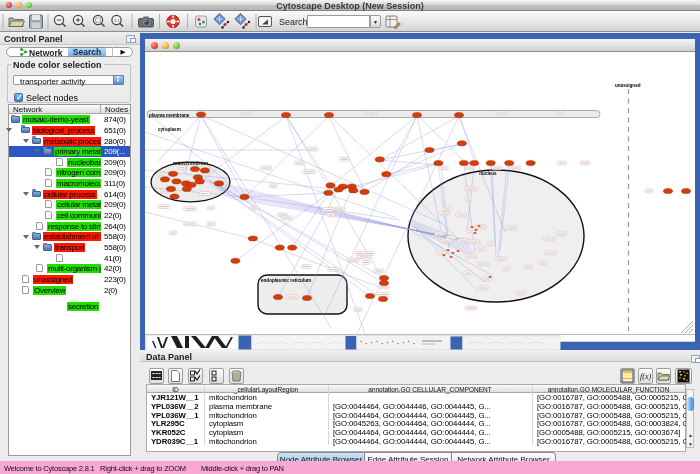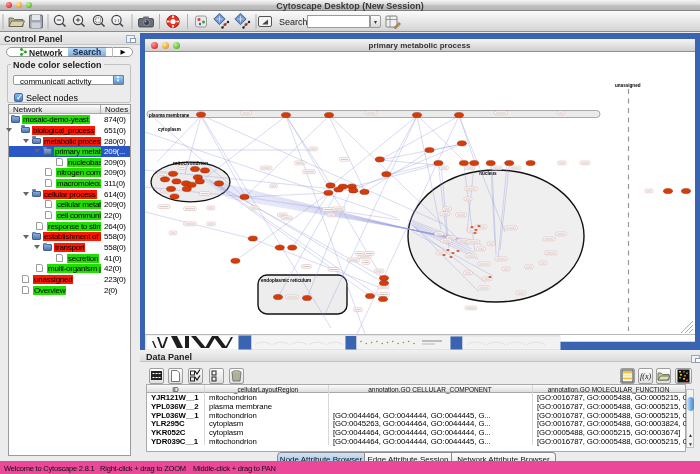--- a/index.html
+++ b/index.html
@@ -93,21 +93,21 @@
   #dp-sb { left:686px; top:389px; width:8px; height:59px; background:#f4f4f4; border:1px solid #c0c0c0; }
   #dp-thumb { left:686.5px; top:397px; width:7px; height:14px; background:linear-gradient(90deg,#cfe4fa,#76aee8 50%,#4a8ad2); border-radius:4px; }
   .sbarr { position:absolute; left:687px; width:7px; font-size:5px; color:#333; text-align:center; }
   
   .dtab { position:absolute; top:452px; height:14px; border:1px solid #8a8a8a; background:linear-gradient(#fdfdfd,#e4e4e4); font-size:8px; color:#111; text-align:center; line-height:13px; }
   #dtab1 { left:277px; width:88px; background:linear-gradient(#cfe2f4,#9fc3e6); border-radius:4px 0 0 4px; }
   #dtab2 { left:365px; width:87px; border-left:none; }
   #dtab3 { left:452px; width:104px; border-left:none; border-radius:0 4px 4px 0; }
 
   
-  #status { left:0; top:461px; width:700px; height:13px; background:#ec4899; font-size:7.5px; letter-spacing:-0.2px; color:#111; }
+  #status { left:0; top:461px; width:700px; height:13px; background:#f9a8d4; font-size:7.5px; letter-spacing:-0.2px; color:#111; }
 </style>
 </head>
 <body>
   <div class="abs" id="titlebar"></div>
   <div class="abs tl" id="tl-r"></div>
 <div class="abs tl" id="tl-y"></div>
 <div class="abs tl" id="tl-g"></div>
   <div class="abs" id="title">Cytoscape Desktop (New Session)</div>
 
   <div class="abs" id="toolbar"></div>
@@ -216,21 +216,21 @@
     <circle cx="5.5" cy="4" r="1.4" fill="#2aa02a"></circle>
     <circle cx="1.5" cy="6.5" r="1.4" fill="#2aa02a"></circle>
     <line x1="1.5" y1="1.5" x2="5.5" y2="4" stroke="#2aa02a" stroke-width="0.7"></line>
     <line x1="1.5" y1="6.5" x2="5.5" y2="4" stroke="#2aa02a" stroke-width="0.7"></line>
   </svg>
   <div class="abs" id="tab-network">Network</div>
   <div class="abs" id="tab-arrow">▶</div>
   <div class="abs" id="groupbox"></div>
   <div class="abs" id="grouplbl">Node color selection</div>
   <div class="abs" id="combo">
-    <span>communicati activity</span>
+    <span>transporter activity</span>
   </div>
   <div class="abs" id="combo-btn"></div>
   <div class="abs" id="checkbox"></div>
   <div class="abs" id="checklbl">Select nodes</div>
   <div class="abs" id="treebox"></div>
   <div class="abs" id="treehdr">
     <span class="h1">Network</span>
     <span class="vs"></span>
     <span class="h2">Nodes</span>
   </div>
@@ -301,21 +301,21 @@
       <span class="val">558(0)</span>
     </div>
     <div class="trow" style="top:242px;">
       <span class="arr" style="left:25px;"></span>
       <span class="fold" style="left:34px;"></span>
       <span class="lbl red" style="left:45px; max-width:47px;">transport</span>
       <span class="val">558(0)</span>
     </div>
     <div class="trow" style="top:252.65000000000003px;">
       <span class="doc" style="left:47px;"></span>
-      <span class="lbl grn" style="left:58px; max-width:34px;">secretion</span>
+      <span class="lbl grn" style="left:58px; max-width:34px;margin-top:48px;">secretion</span>
       <span class="val">41(0)</span>
     </div>
     <div class="trow" style="top:263.3px;">
       <span class="doc" style="left:27px;"></span>
       <span class="lbl grn" style="left:38px; max-width:54px;">multi-organism pro</span>
       <span class="val">42(0)</span>
     </div>
     <div class="trow" style="top:273.95px;">
       <span class="doc" style="left:13px;"></span>
       <span class="lbl red" style="left:24px; max-width:68px;">unassigned</span>
@@ -325,21 +325,20 @@
       <span class="doc" style="left:13px;"></span>
       <span class="lbl grn" style="left:24px; max-width:68px;">Overview</span>
       <span class="val">2(0)</span>
     </div>
   </div>
 
   <div class="abs" id="net-top"></div>
   <div class="abs" id="net-left"></div>
   <div class="abs" id="net-right"></div>
   <div class="abs" id="net-title">
-    <span class="t">primary metabolic process</span>
     <span class="ntl" style="left:6px;  background:radial-gradient(circle at 35% 30%, #ff9a94, #e3443c 60%, #b01b12);"></span>
     <span class="ntl" style="left:17px; background:radial-gradient(circle at 35% 30%, #ffe9a8, #f0a93c 60%, #c07d10);"></span>
     <span class="ntl" style="left:28px; background:radial-gradient(circle at 35% 30%, #c6f0a0, #6fc440 60%, #3e8f17);"></span>
   </div>
   <div class="abs" id="canvas-wrap">
     <svg id="net-svg" width="550" height="282" viewBox="0 0 550 282">
       <rect x="2" y="58.5" width="453" height="7" rx="3.5" fill="#ebebeb" stroke="#8a8a8a" stroke-width="0.7"></rect>
       <text x="4" y="64.8" font-size="4.6" font-weight="bold" fill="#000">plasma membrane</text>
       <text x="13" y="78.5" font-size="4.6" font-weight="bold" fill="#000">cytoplasm</text>
       <ellipse cx="45.5" cy="130" rx="39.5" ry="19.8" fill="#ececec" stroke="#111" stroke-width="1.3"></ellipse>
@@ -757,20 +756,21 @@
   <div class="abs dvs" style="left:532px;"></div>
   <div id="dprows">
     <div class="drow abs" style="top:392.5px;">
       <b>YJR121W__1</b>
       <span class="c2">mitochondrion</span>
       <span class="c4">[GO:0016787, GO:0005488, GO:0005215, G...</span>
     </div>
     <div class="drow abs" style="top:401.3px;">
       <b>YPL036W__2</b>
       <span class="c2">plasma membrane</span>
+      <span class="c3">[GO:0044464, GO:0044446, GO:0044445, G...</span>
       <span class="c4">[GO:0016787, GO:0005488, GO:0005215, G...</span>
     </div>
     <div class="drow abs" style="top:410.1px;">
       <b>YPL036W__1</b>
       <span class="c2">mitochondrion</span>
       <span class="c3">[GO:0044464, GO:0044444, GO:0044445, G...</span>
       <span class="c4">[GO:0016787, GO:0005488, GO:0005215, G...</span>
     </div>
     <div class="drow abs" style="top:418.9px;">
       <b>YLR295C</b>
@@ -795,14 +795,14 @@
   <div class="abs" id="dp-thumb"></div>
   <div class="abs sbarr" style="top:432px;">▲</div>
   <div class="abs sbarr" style="top:441px;">▼</div>
   <div class="abs dtab" id="dtab1">Node Attribute Browser</div>
   <div class="abs dtab" id="dtab2">Edge Attribute Session</div>
   <div class="abs dtab" id="dtab3">Network Attribute Browser</div>
 
   <div class="abs" id="status">
     <span class="abs" style="left:4px; top:3px;">Welcome to Cytoscape 2.8.1</span>
     <span class="abs" style="left:100px; top:3px;">Right-click + drag to ZOOM</span>
-    <span class="abs" style="left:193px; top:3px;">Middle-click + drag to PAN</span>
+    <span class="abs" style="left:201px; top:3px;">Middle-click + drag to PAN</span>
   </div>
 
 </body></html>

